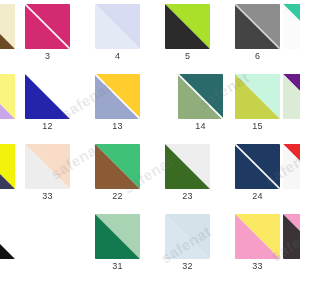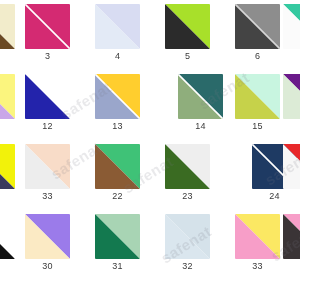--- a/index.html
+++ b/index.html
@@ -223,21 +223,21 @@
       </div>
       <div class="swatch-cell" style="left: 165px; padding-left: 16px;">
         <div class="swatch-tile">
           <svg viewBox="0 0 45 45" width="45" height="45">
             <polygon points="0,0 45,0 45,45" fill="#eeeeee"></polygon>
             <polygon points="0,0 45,45 0,45" fill="#3a6b22"></polygon>
           </svg>
         </div>
         <div class="swatch-label">23</div>
       </div>
-      <div class="swatch-cell" style="left: 252px;">
+      <div class="swatch-cell" style="left: 235px;">
         <div class="swatch-tile">
           <svg viewBox="0 0 45 45" width="45" height="45">
             <polygon points="0,0 45,0 45,45" fill="#1e3a63"></polygon>
             <polygon points="0,0 45,45 0,45" fill="#1e3a63"></polygon>
             <line x1="0" y1="0" x2="45" y2="45" stroke="#ffffff" stroke-width="1.6"></line>
           </svg>
         </div>
         <div class="swatch-label">24</div>
       </div>
       <div class="edge-cell edge-left" style="left: 0px; width: 15px;">
@@ -251,29 +251,20 @@
       <div class="edge-cell edge-right" style="left: 283px; width: 17px;">
         <div class="swatch-tile">
           <svg viewBox="0 0 45 45" width="45" height="45">
             <polygon points="0,0 45,0 45,45" fill="#e8282a"></polygon>
             <polygon points="0,0 45,45 0,45" fill="#f7f7f7"></polygon>
           </svg>
         </div>
       </div>
     </div>
     <div class="swatch-row" style="top: 214px;">
-      <div class="swatch-cell" style="left: 25px;">
-        <div class="swatch-tile">
-          <svg viewBox="0 0 45 45" width="45" height="45">
-            <polygon points="0,0 45,0 45,45" fill="#9b7bea"></polygon>
-            <polygon points="0,0 45,45 0,45" fill="#fbeac4"></polygon>
-          </svg>
-        </div>
-        <div class="swatch-label">30</div>
-      </div>
       <div class="swatch-cell" style="left: 95px;">
         <div class="swatch-tile">
           <svg viewBox="0 0 45 45" width="45" height="45">
             <polygon points="0,0 45,0 45,45" fill="#a8d4b4"></polygon>
             <polygon points="0,0 45,45 0,45" fill="#13794f"></polygon>
           </svg>
         </div>
         <div class="swatch-label">31</div>
       </div>
       <div class="swatch-cell" style="left: 165px;">

